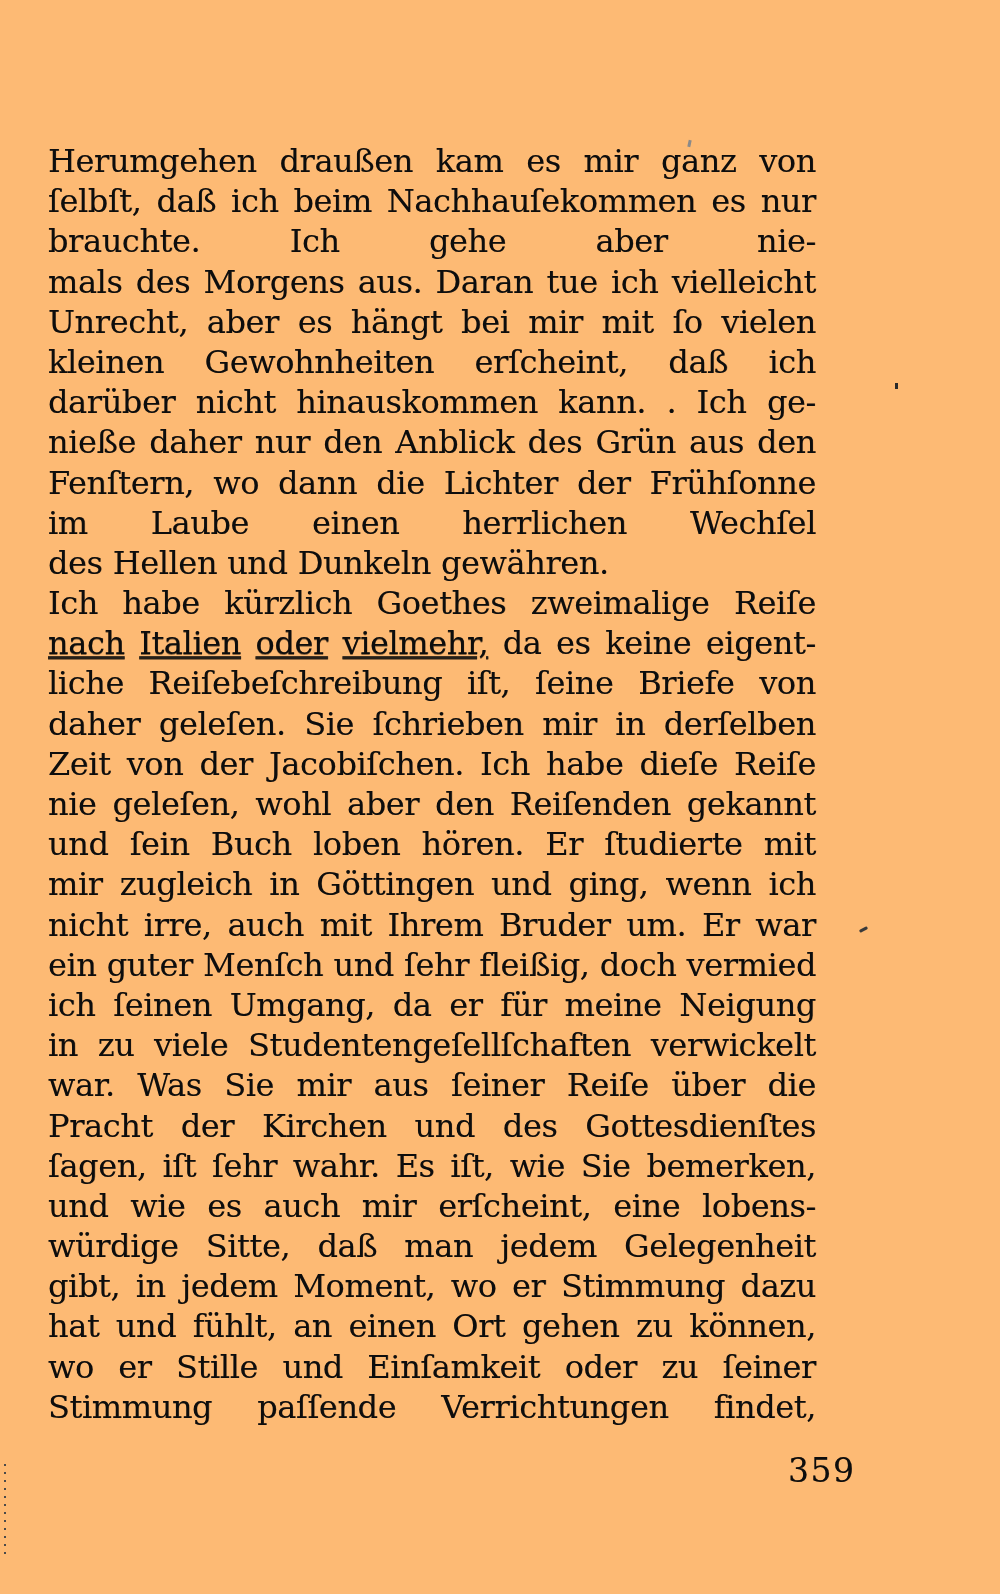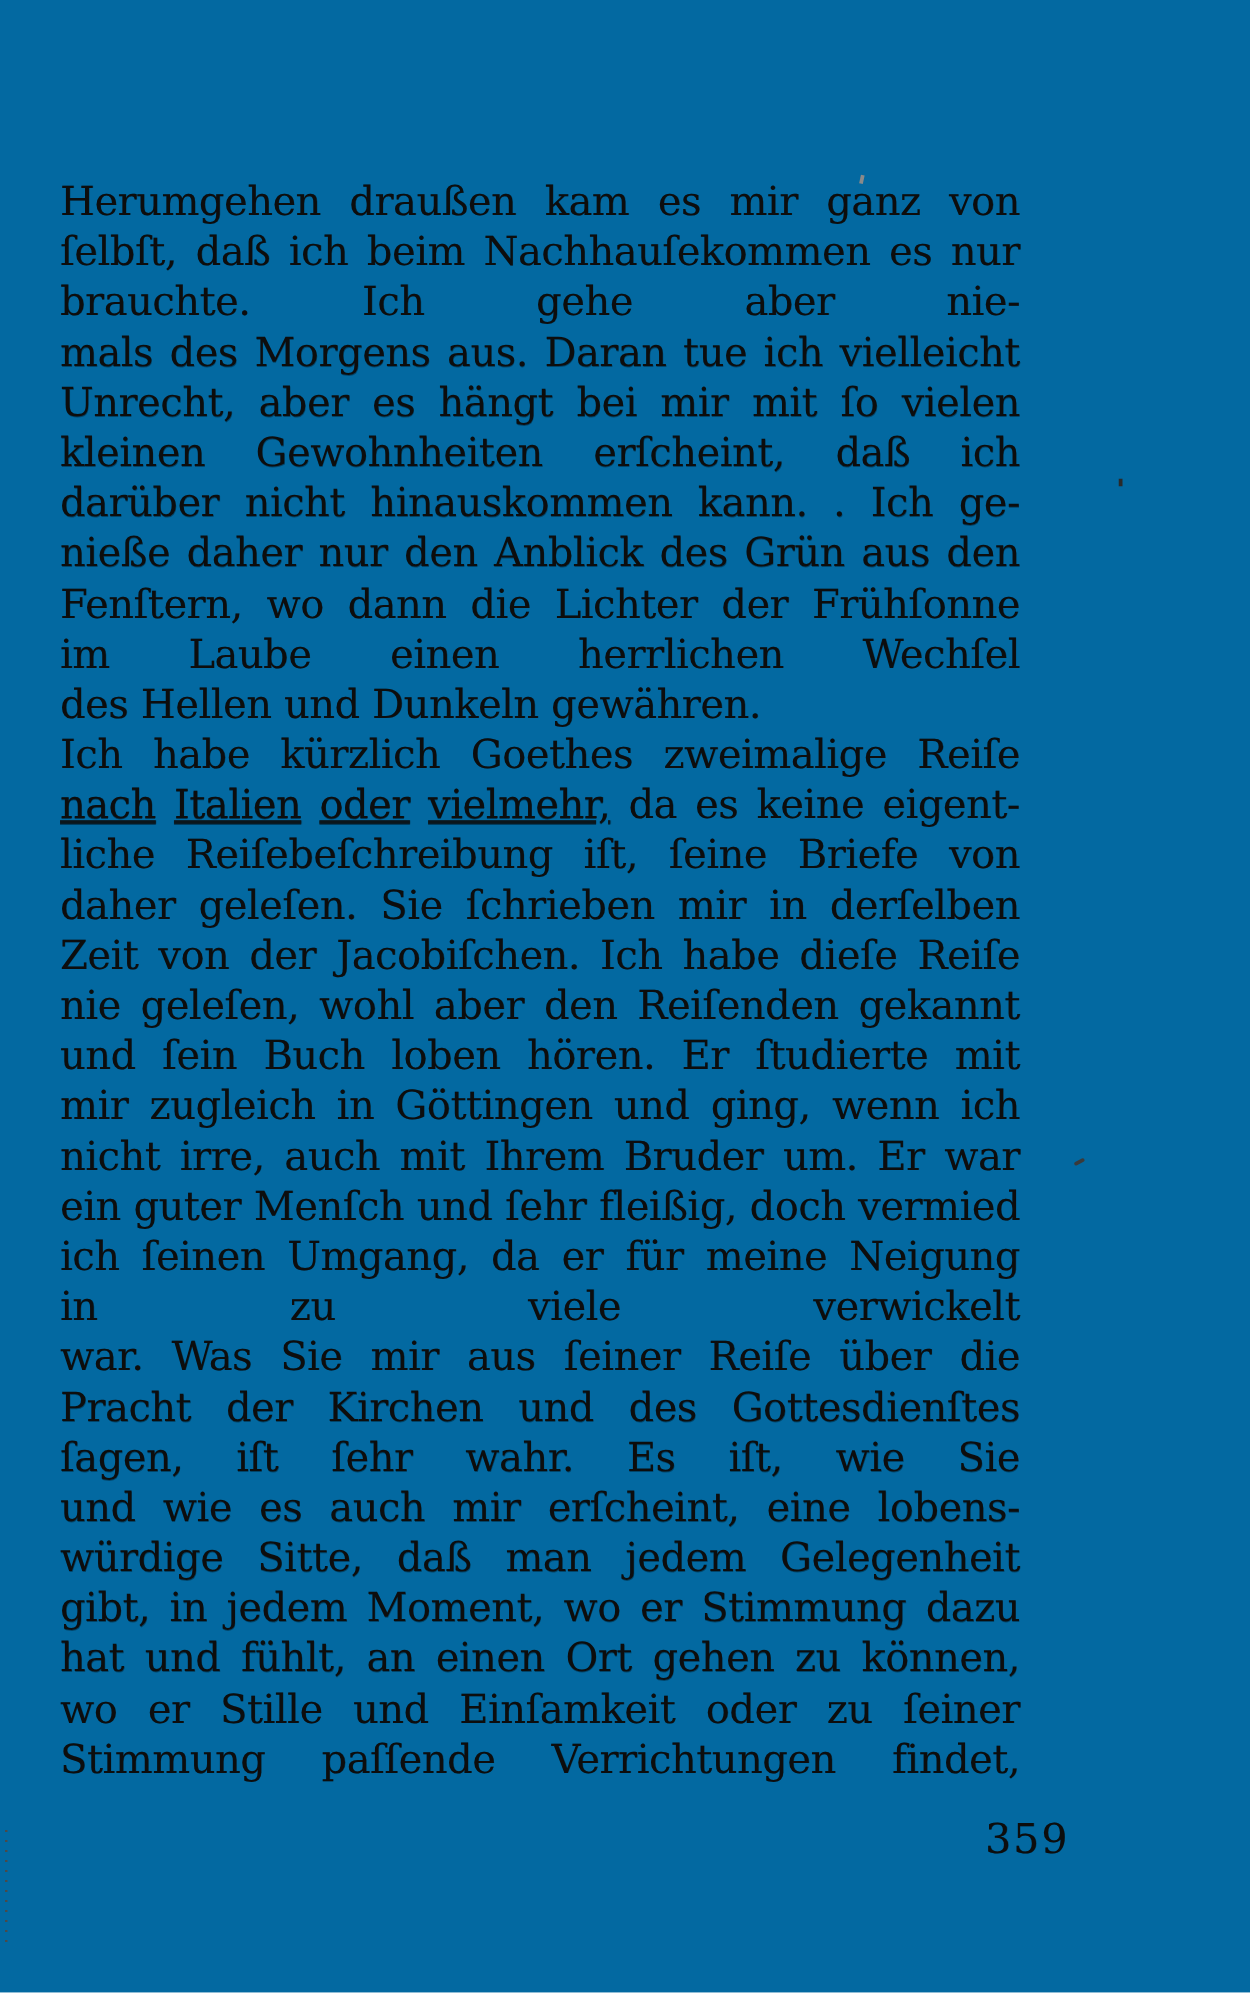--- a/index.html
+++ b/index.html
@@ -11,21 +11,21 @@
     width: 1000px;
     height: 1594px;
     position: relative;
     overflow: hidden;
     font-family: "DejaVu Serif", "Liberation Serif", serif;
     color: #0d0d0d;
   }
   .page {
     position: absolute;
     inset: 0;
-    background: #0369a1;
+    background: #fdba74;
   }
   .text-block {
     position: absolute;
     left: 48px;
     top: 142px;
     width: 768px;
   }
   .line {
     display: flex;
     justify-content: space-between;
@@ -293,20 +293,21 @@
         <span class="word">da</span>
         <span class="word">er</span>
         <span class="word">für</span>
         <span class="word">meine</span>
         <span class="word">Neigung</span>
       </div>
       <div class="line">
         <span class="word">in</span>
         <span class="word">zu</span>
         <span class="word">viele</span>
+        <span class="word">Studentengeſellſchaften</span>
         <span class="word">verwickelt</span>
       </div>
       <div class="line">
         <span class="word">war.</span>
         <span class="word">Was</span>
         <span class="word">Sie</span>
         <span class="word">mir</span>
         <span class="word">aus</span>
         <span class="word">ſeiner</span>
         <span class="word">Reiſe</span>
@@ -323,20 +324,21 @@
       </div>
       <div class="line">
         <span class="word">ſagen,</span>
         <span class="word">iſt</span>
         <span class="word">ſehr</span>
         <span class="word">wahr.</span>
         <span class="word">Es</span>
         <span class="word">iſt,</span>
         <span class="word">wie</span>
         <span class="word">Sie</span>
+        <span class="word">bemerken,</span>
       </div>
       <div class="line">
         <span class="word">und</span>
         <span class="word">wie</span>
         <span class="word">es</span>
         <span class="word">auch</span>
         <span class="word">mir</span>
         <span class="word">erſcheint,</span>
         <span class="word">eine</span>
         <span class="word">lobens-</span>

